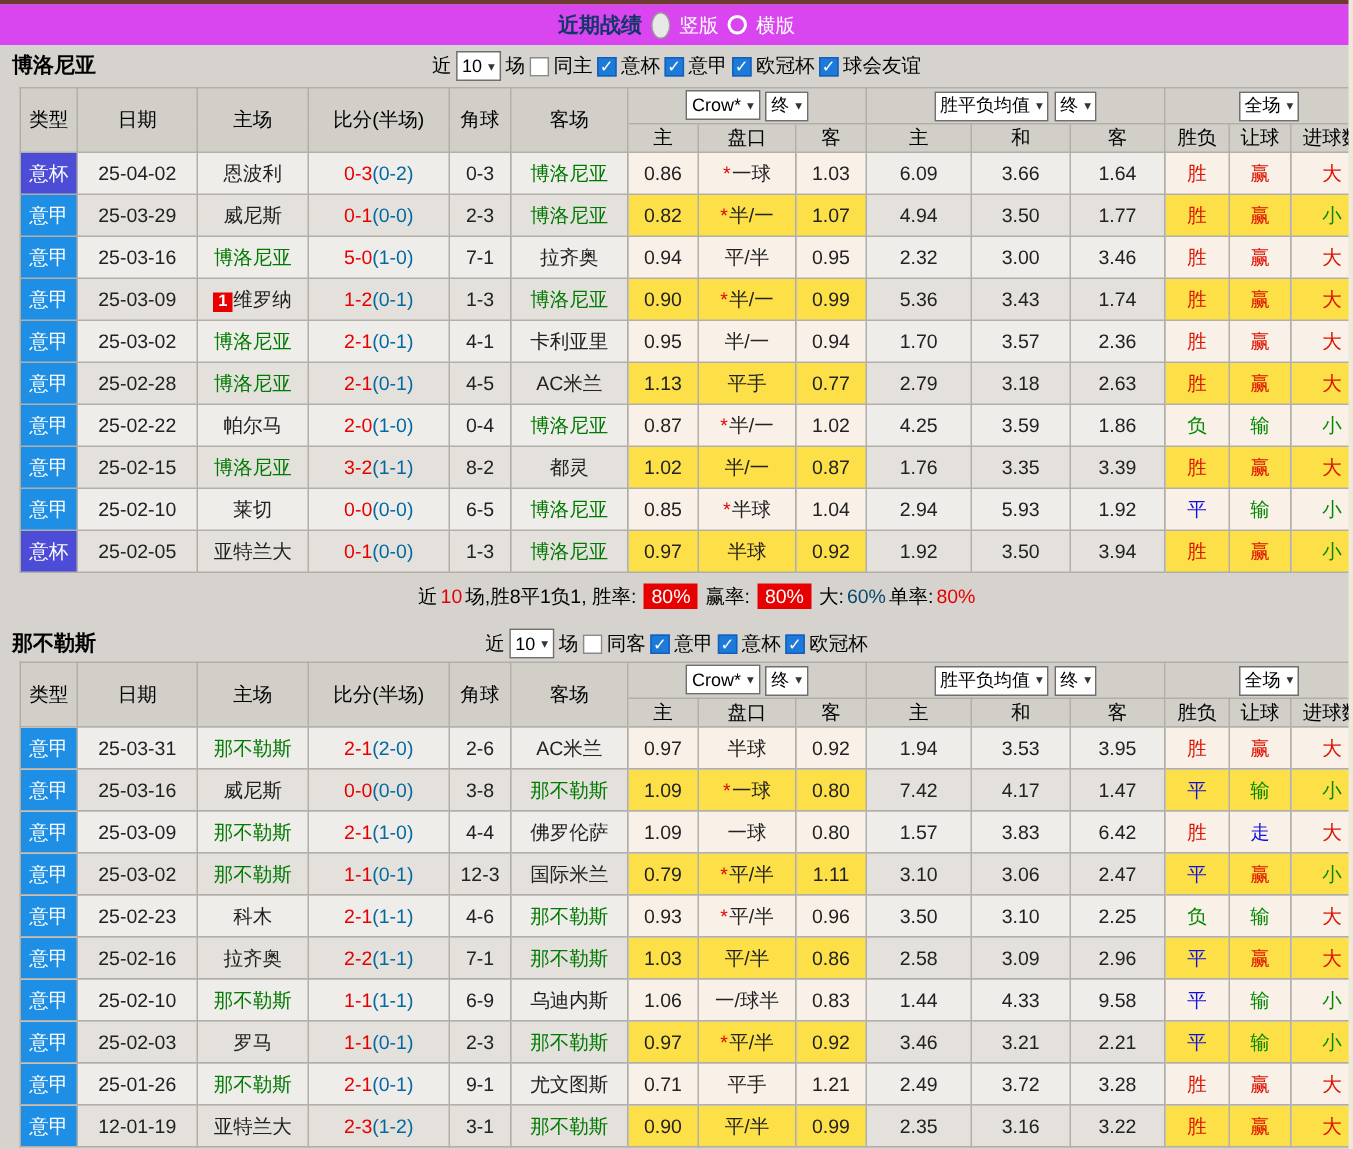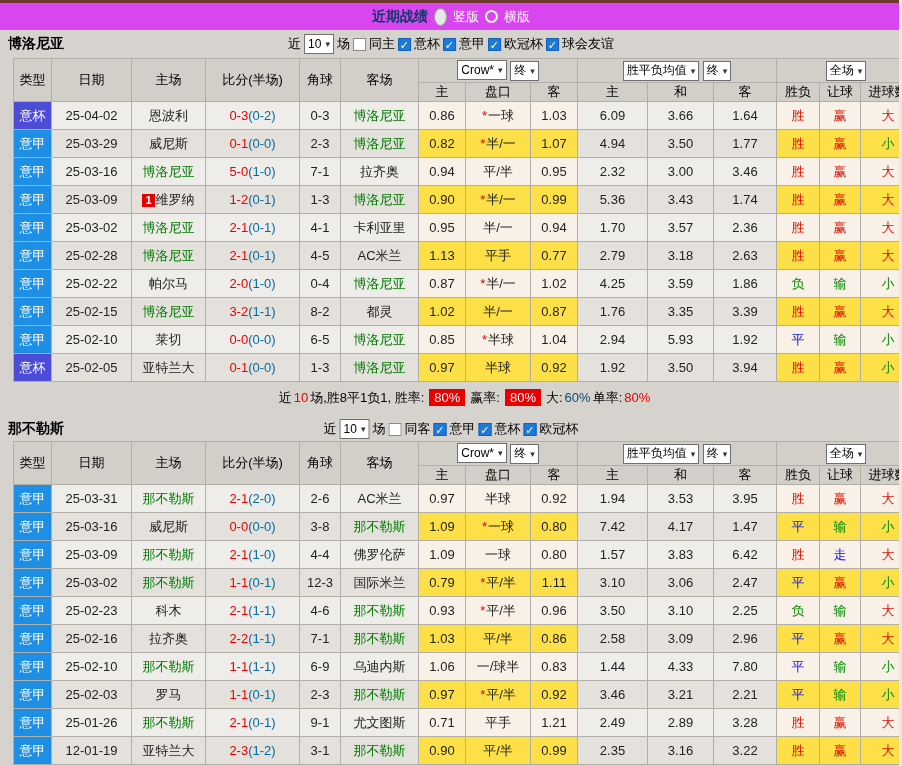--- a/index.html
+++ b/index.html
@@ -516,21 +516,21 @@
             <td class="g">25-02-10</td>
             <td class="g"><span class="tg">那不勒斯</span></td>
             <td class="g"><span class="score-m">1-1</span><span class="score-h">(1-1)</span></td>
             <td class="g">6-9</td>
             <td class="g"><span>乌迪内斯</span></td>
             <td class="w">1.06</td>
             <td class="w"><span>一/球半</span></td>
             <td class="w">0.83</td>
             <td class="g">1.44</td>
             <td class="g">4.33</td>
-            <td class="g">7.80</td>
+            <td class="g">9.58</td>
             <td class="w"><span class="b">平</span></td>
             <td class="w"><span class="gg">输</span></td>
             <td class="w"><span class="gg">小</span></td>
           </tr>
           <tr class="even">
             <td class="lg-serie">意甲</td>
             <td class="g">25-02-03</td>
             <td class="g"><span>罗马</span></td>
             <td class="g"><span class="score-m">1-1</span><span class="score-h">(0-1)</span></td>
             <td class="g">2-3</td>
@@ -549,21 +549,21 @@
             <td class="lg-serie">意甲</td>
             <td class="g">25-01-26</td>
             <td class="g"><span class="tg">那不勒斯</span></td>
             <td class="g"><span class="score-m">2-1</span><span class="score-h">(0-1)</span></td>
             <td class="g">9-1</td>
             <td class="g"><span>尤文图斯</span></td>
             <td class="w">0.71</td>
             <td class="w"><span>平手</span></td>
             <td class="w">1.21</td>
             <td class="g">2.49</td>
-            <td class="g">2.89</td>
+            <td class="g">3.72</td>
             <td class="g">3.28</td>
             <td class="w"><span class="r">胜</span></td>
             <td class="w"><span class="r">赢</span></td>
             <td class="w"><span class="r">大</span></td>
           </tr>
           <tr class="even">
             <td class="lg-serie">意甲</td>
             <td class="g">12-01-19</td>
             <td class="g"><span>亚特兰大</span></td>
             <td class="g"><span class="score-m">2-3</span><span class="score-h">(1-2)</span></td>

